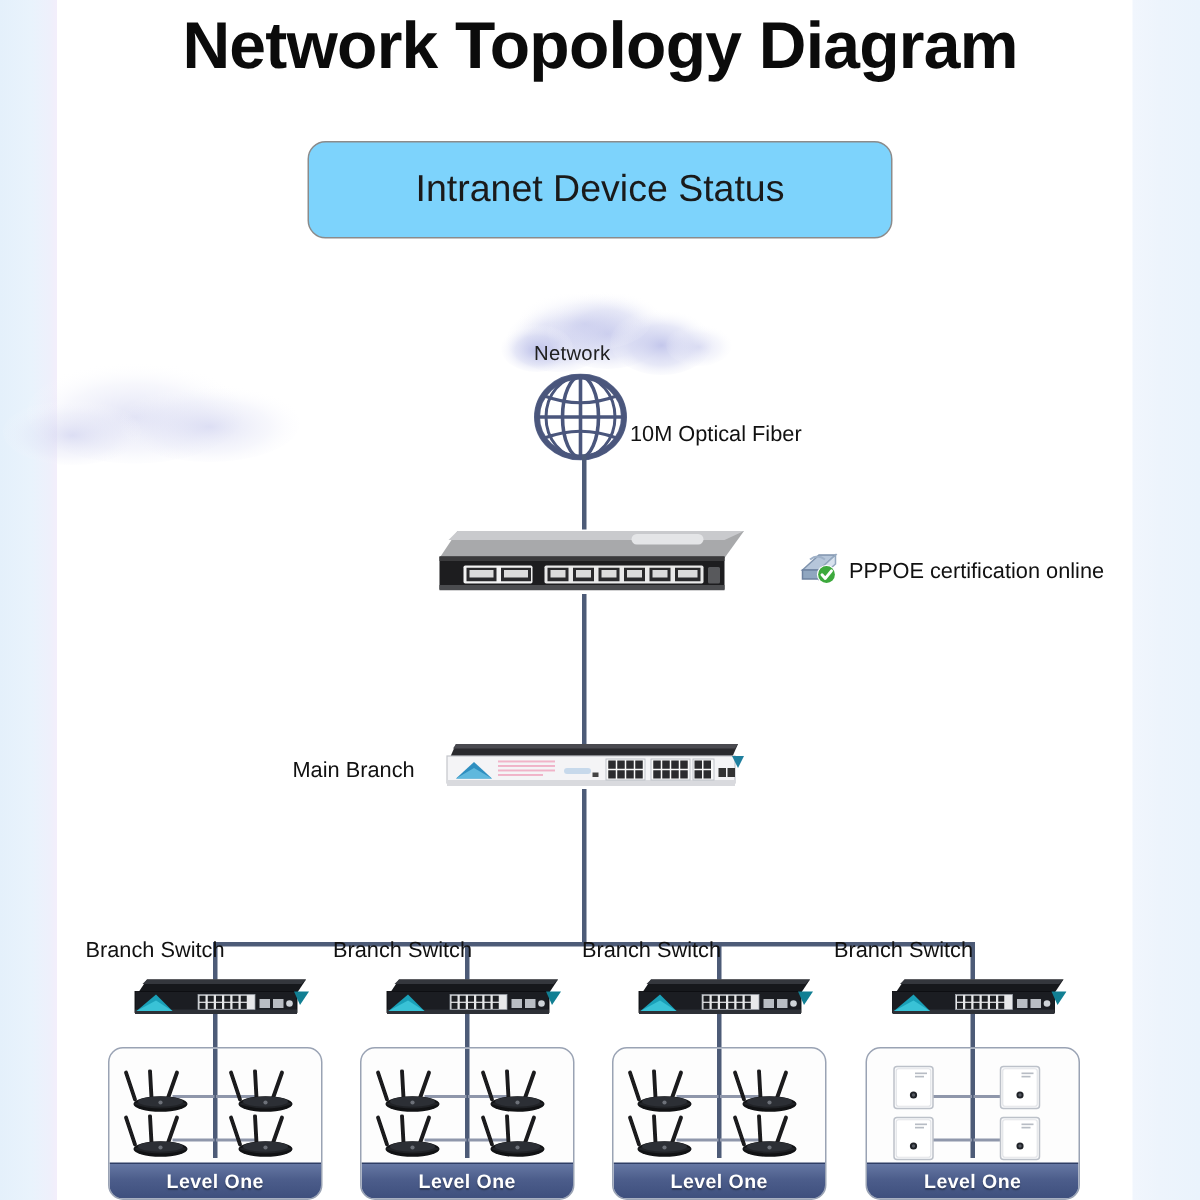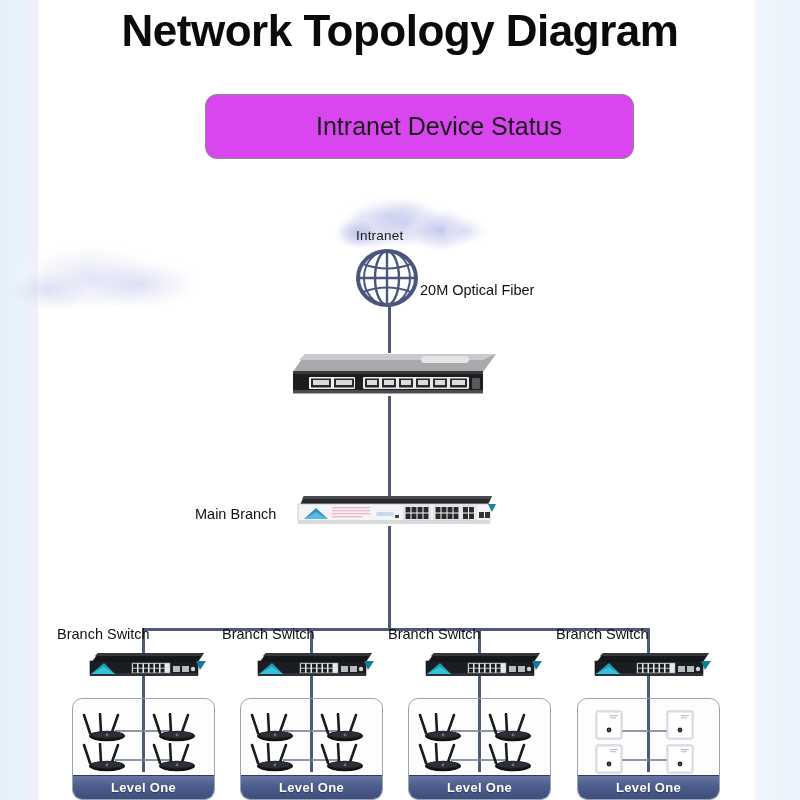--- a/index.html
+++ b/index.html
@@ -21,22 +21,22 @@
 
   
   .title{
     position:absolute;left:0;top:6px;width:800px;text-align:center;
     font-size:44px;font-weight:700;color:#0b0b0b;letter-spacing:-0.5px;
     font-family:"Liberation Sans", sans-serif;
     white-space:nowrap;
   }
   .subtitle-box{
     position:absolute;left:205px;top:94px;width:388px;height:63px;
-    border:1.6px solid #8b8b8b;border-radius:12px;background:#d946ef;
-    display:flex;align-items:center;justify-content:center;padding-left:39px;
+    border:1.6px solid #8b8b8b;border-radius:12px;background:#7dd3fc;
+    display:flex;align-items:center;justify-content:center;
   }
   .subtitle-box span{font-size:25px;color:#1a1a1a;}
 
   
   .cloudwrap{position:absolute;left:0;top:170px;width:800px;height:160px;pointer-events:none;}
 
   
   .vline{position:absolute;background:#4d5b77;width:2.5px;}
   .hline{position:absolute;background:#4d5b77;height:2.5px;}
   .thinline{background:#8f97ab;}
@@ -123,36 +123,36 @@
 
       <ellipse cx="372" cy="56" rx="34" ry="22" fill="url(#cg)"></ellipse>
       <ellipse cx="405" cy="50" rx="40" ry="26" fill="url(#cg)"></ellipse>
       <ellipse cx="441" cy="58" rx="34" ry="22" fill="url(#cg)"></ellipse>
       <ellipse cx="390" cy="44" rx="44" ry="20" fill="url(#cg2)"></ellipse>
       <ellipse cx="358" cy="62" rx="24" ry="16" fill="url(#cg)"></ellipse>
       <ellipse cx="466" cy="60" rx="22" ry="14" fill="url(#cg2)"></ellipse>
     </svg>
   </div>
 
-  <div class="internet-word">Intranet</div>
+  <div class="internet-word">Network</div>
 
   <div class="globe">
     <svg width="62" height="58" viewBox="0 0 62 58">
       <ellipse cx="31" cy="29" rx="29" ry="27" fill="#ffffff" stroke="#59658a" stroke-width="4"></ellipse>
       <ellipse cx="31" cy="29" rx="29" ry="27" fill="none" stroke="#4a567c" stroke-width="3"></ellipse>
       <ellipse cx="31" cy="29" rx="12" ry="27" fill="none" stroke="#4a567c" stroke-width="2.4"></ellipse>
       <ellipse cx="31" cy="29" rx="23" ry="27" fill="none" stroke="#4a567c" stroke-width="2"></ellipse>
       <line x1="31" y1="2" x2="31" y2="56" stroke="#4a567c" stroke-width="2.4"></line>
       <line x1="2.5" y1="29" x2="59.5" y2="29" stroke="#4a567c" stroke-width="2.4"></line>
       <path d="M7,15 Q31,24 55,15" fill="none" stroke="#4a567c" stroke-width="2"></path>
       <path d="M7,43 Q31,34 55,43" fill="none" stroke="#4a567c" stroke-width="2"></path>
     </svg>
   </div>
 
-  <div class="lbl" style="left:420px;top:282px;">20M Optical Fiber</div>
+  <div class="lbl" style="left:420px;top:282px;">10M Optical Fiber</div>
 
   <div class="vline" style="left:388px;top:303px;height:50px;"></div>
 
   <div class="router-top">
     <svg width="205" height="48" viewBox="0 0 205 48">
 
       <polygon points="14,4 205,4 192,22 2,22" fill="#a8a9ab"></polygon>
       <polygon points="14,4 205,4 192,10 8,10" fill="#c9cacd"></polygon>
       <rect x="130" y="6" width="48" height="7" rx="3.5" fill="#e4e5e7"></rect>
 
@@ -186,20 +186,34 @@
         <rect x="127" y="30" width="10" height="5"></rect>
         <rect x="144" y="30" width="10" height="5"></rect>
         <rect x="161" y="30" width="13" height="5"></rect>
       </g>
       <rect x="181" y="28" width="8" height="11" rx="1" fill="#58595c"></rect>
     </svg>
   </div>
 
   <div class="vline" style="left:388px;top:396px;height:100px;"></div>
 
+  <div class="pppoe">
+    <span>
+      <svg width="26" height="24" viewBox="0 0 26 24">
+        <polygon points="2,14 13,4 24,4 13,14" fill="#b6c6da" stroke="#7f93ad" stroke-width="1"></polygon>
+        <polygon points="2,14 13,14 13,20 2,20" fill="#8fa6c0" stroke="#6d82a0" stroke-width="1"></polygon>
+        <polygon points="13,14 24,4 24,10 13,20" fill="#d8e2ee" stroke="#93a7be" stroke-width="1"></polygon>
+        <path d="M7,7 q5,-4 10,0" fill="none" stroke="#9fb1c8" stroke-width="1.4"></path>
+        <circle cx="18" cy="17" r="6.4" fill="#ffffff"></circle>
+        <circle cx="18" cy="17" r="5.6" fill="#3da93d"></circle>
+        <path d="M15,17.2 l2.2,2.4 l4.1,-5" fill="none" stroke="#ffffff" stroke-width="2" stroke-linecap="round" stroke-linejoin="round"></path>
+      </svg>
+    </span>
+    <span class="pppoe-txt">PPPOE certification online</span>
+  </div>
 
   <div class="lbl" style="left:195px;top:506px;">Main Branch</div>
 
   <div class="mainsw">
     <svg width="200" height="33" viewBox="0 0 200 33">
 
       <polygon points="8,2 196,2 192,11 4,11" fill="#2a2a2e"></polygon>
       <polygon points="8,2 196,2 194,5 6,5" fill="#4a4a50"></polygon>
 
       <rect x="2" y="10" width="192" height="18" fill="#f4f4f6" stroke="#c3c5cb" stroke-width="0.8"></rect>

